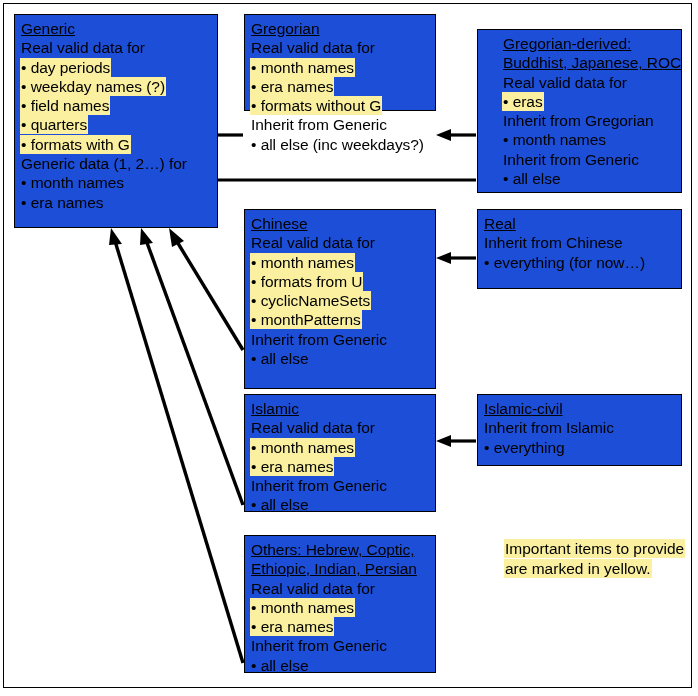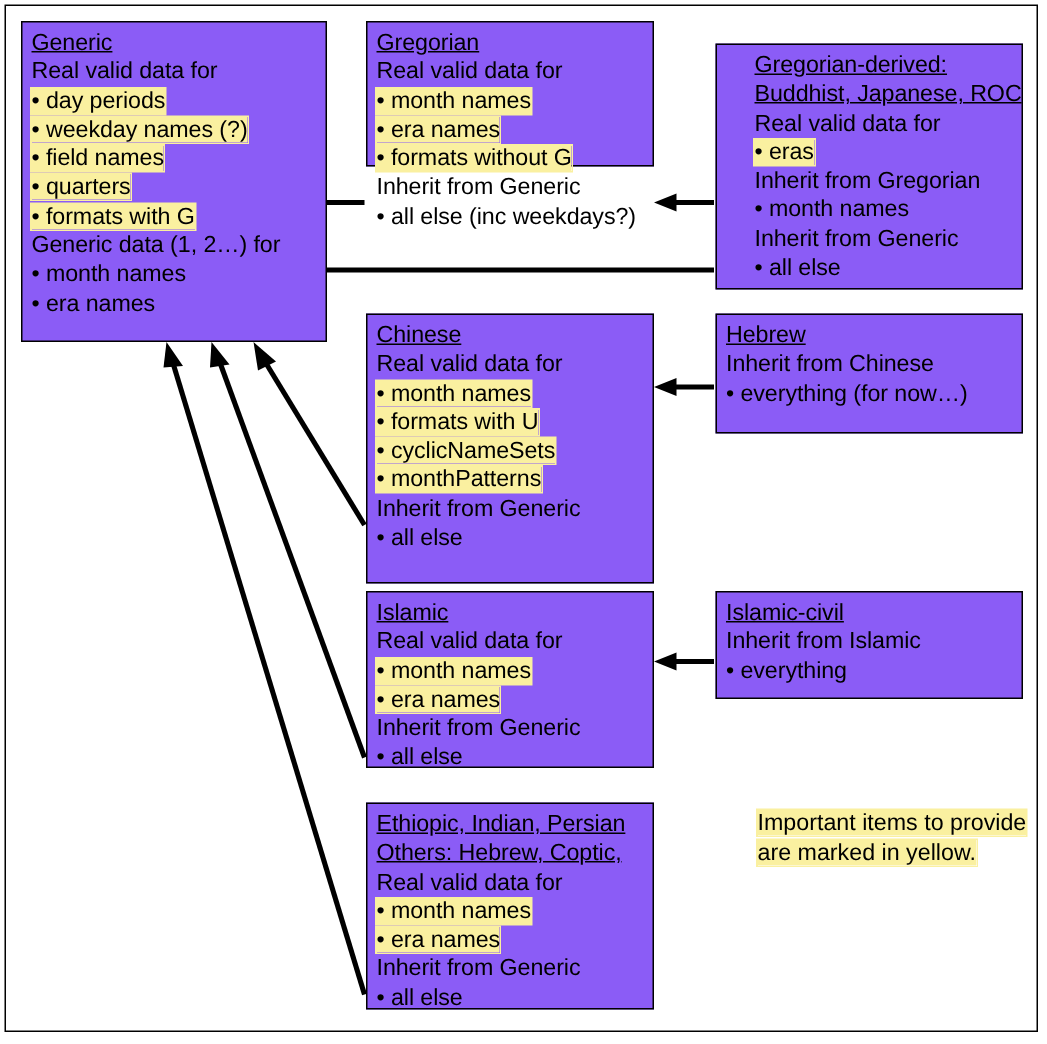--- a/index.html
+++ b/index.html
@@ -23,21 +23,21 @@
     left: 3px;
     top: 3px;
     width: 689px;
     height: 685px;
     border: 1px solid #000000;
     box-sizing: border-box;
   }
   .node-box {
     position: absolute;
     border: 1px solid #000000;
-    background: #8b5cf6;
+    background: #1d4ed8;
     box-sizing: border-box;
     padding: 4px 5px 4px 6px;
     z-index: 3;
   }
   .legend-box {
     position: absolute;
     background: transparent;
     z-index: 3;
     padding: 0;
   }
@@ -158,51 +158,51 @@
     <div class="line"><span class="txt">Inherit from Gregorian</span></div>
     <div class="line"><span class="txt">• month names</span></div>
     <div class="line"><span class="txt">Inherit from Generic</span></div>
     <div class="line"><span class="txt">• all else</span></div>
   </div>
 
   <div class="node-box" id="box-chinese" style="left:244px; top:209px; width:192px; height:180px;">
     <div class="line title"><span class="txt">Chinese</span></div>
     <div class="line"><span class="txt">Real valid data for</span></div>
     <div class="line hl"><span class="txt">• month names</span></div>
-    <div class="line hl"><span class="txt">• formats with U</span></div>
+    <div class="line hl"><span class="txt">• formats from U</span></div>
     <div class="line hl"><span class="txt">• cyclicNameSets</span></div>
     <div class="line hl"><span class="txt">• monthPatterns</span></div>
     <div class="line"><span class="txt">Inherit from Generic</span></div>
     <div class="line"><span class="txt">• all else</span></div>
   </div>
 
   <div class="node-box" id="box-dangi" style="left:477px; top:209px; width:205px; height:80px;">
-    <div class="line title"><span class="txt">Hebrew</span></div>
+    <div class="line title"><span class="txt">Real</span></div>
     <div class="line"><span class="txt">Inherit from Chinese</span></div>
     <div class="line"><span class="txt">• everything (for now…)</span></div>
   </div>
 
   <div class="node-box" id="box-islamic" style="left:244px; top:394px; width:192px; height:118px;">
     <div class="line title"><span class="txt">Islamic</span></div>
     <div class="line"><span class="txt">Real valid data for</span></div>
     <div class="line hl"><span class="txt">• month names</span></div>
     <div class="line hl"><span class="txt">• era names</span></div>
     <div class="line"><span class="txt">Inherit from Generic</span></div>
     <div class="line"><span class="txt">• all else</span></div>
   </div>
 
   <div class="node-box" id="box-islamic-civil" style="left:477px; top:394px; width:205px; height:72px;">
     <div class="line title"><span class="txt">Islamic-civil</span></div>
     <div class="line"><span class="txt">Inherit from Islamic</span></div>
     <div class="line"><span class="txt">• everything</span></div>
   </div>
 
   <div class="node-box" id="box-others" style="left:244px; top:535px; width:192px; height:138px;">
+    <div class="line title"><span class="txt">Others: Hebrew, Coptic,</span></div>
     <div class="line title"><span class="txt">Ethiopic, Indian, Persian</span></div>
-    <div class="line title"><span class="txt">Others: Hebrew, Coptic,</span></div>
     <div class="line"><span class="txt">Real valid data for</span></div>
     <div class="line hl"><span class="txt">• month names</span></div>
     <div class="line hl"><span class="txt">• era names</span></div>
     <div class="line"><span class="txt">Inherit from Generic</span></div>
     <div class="line"><span class="txt">• all else</span></div>
   </div>
 
   <div class="legend-box" id="box-legend" style="left:477px; top:539px; width:210px; height:46px;padding-left:28px;">
     <div class="legend-line"><span class="txt">Important items to provide</span></div>
     <div class="legend-line"><span class="txt">are marked in yellow.</span></div>

